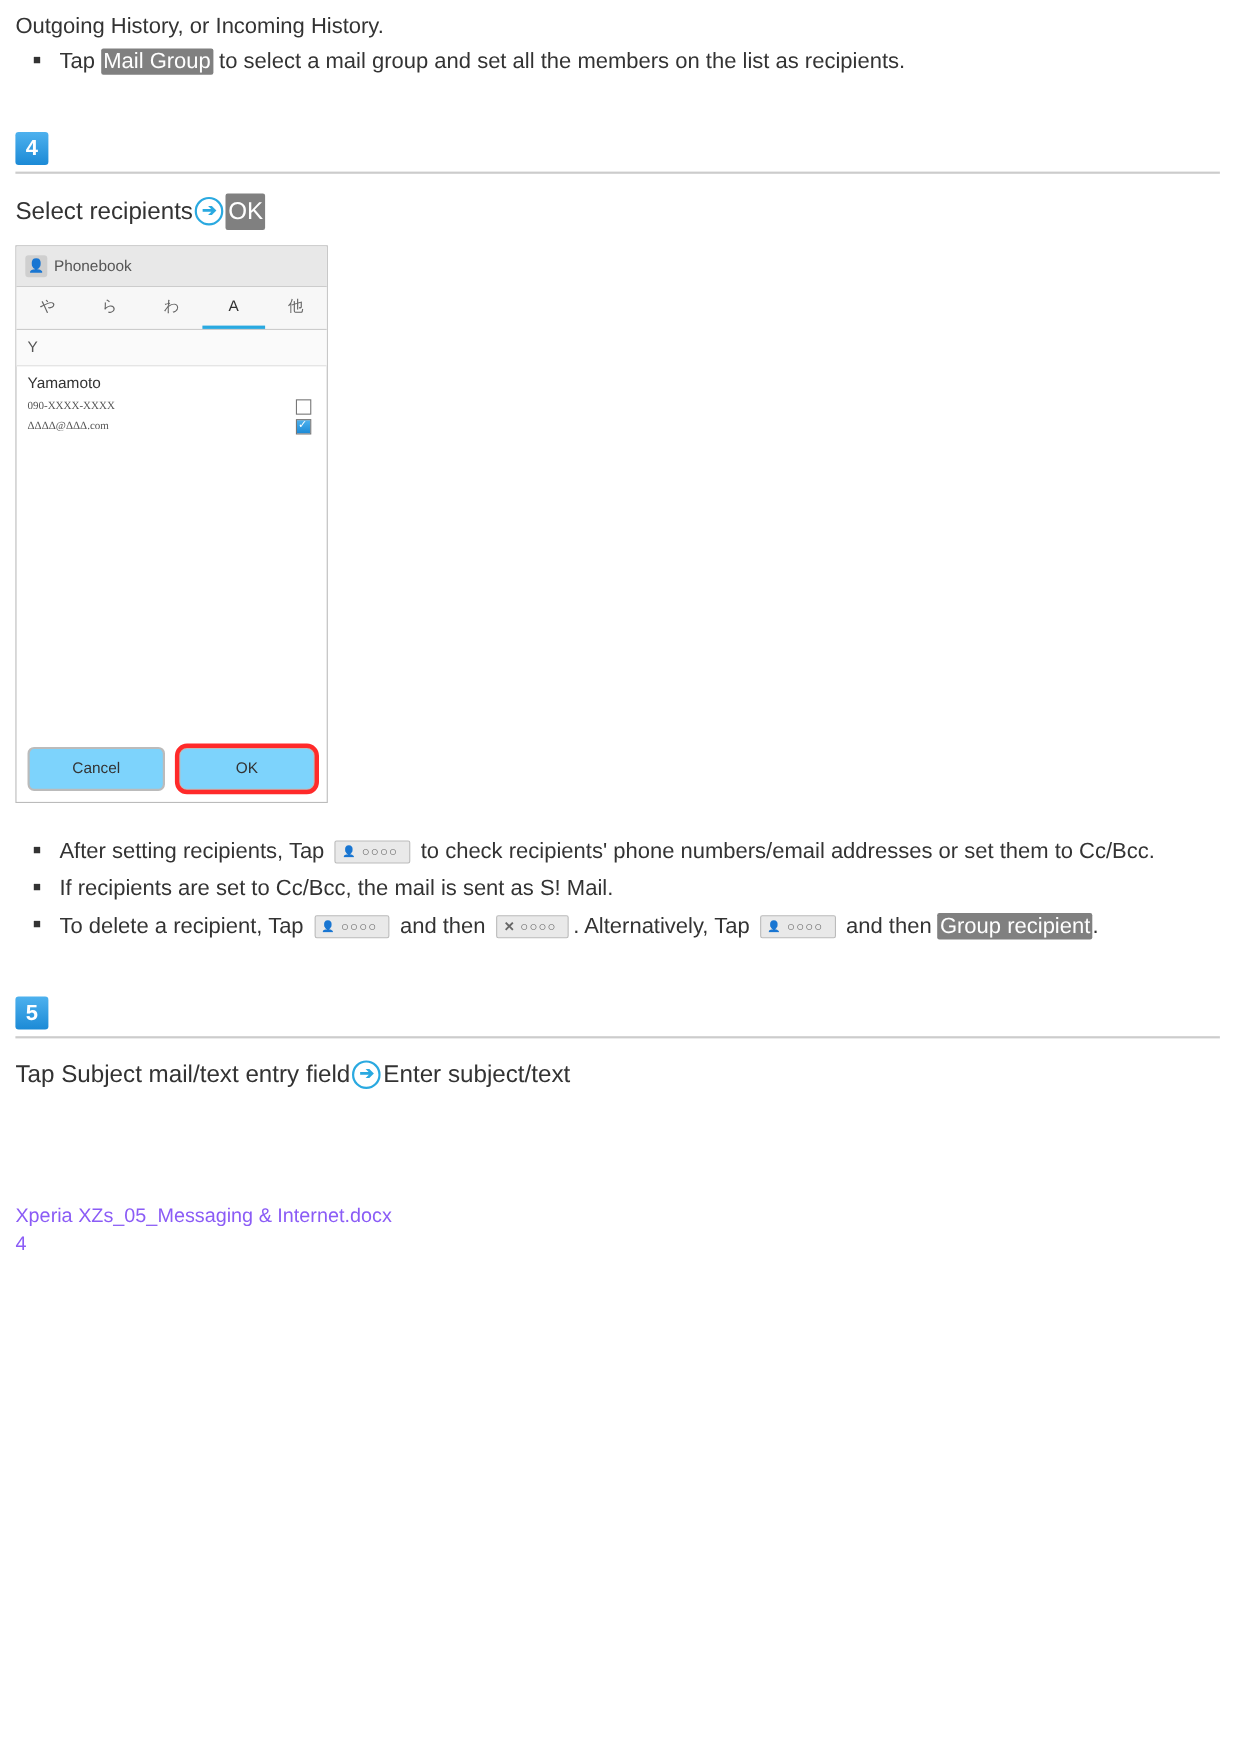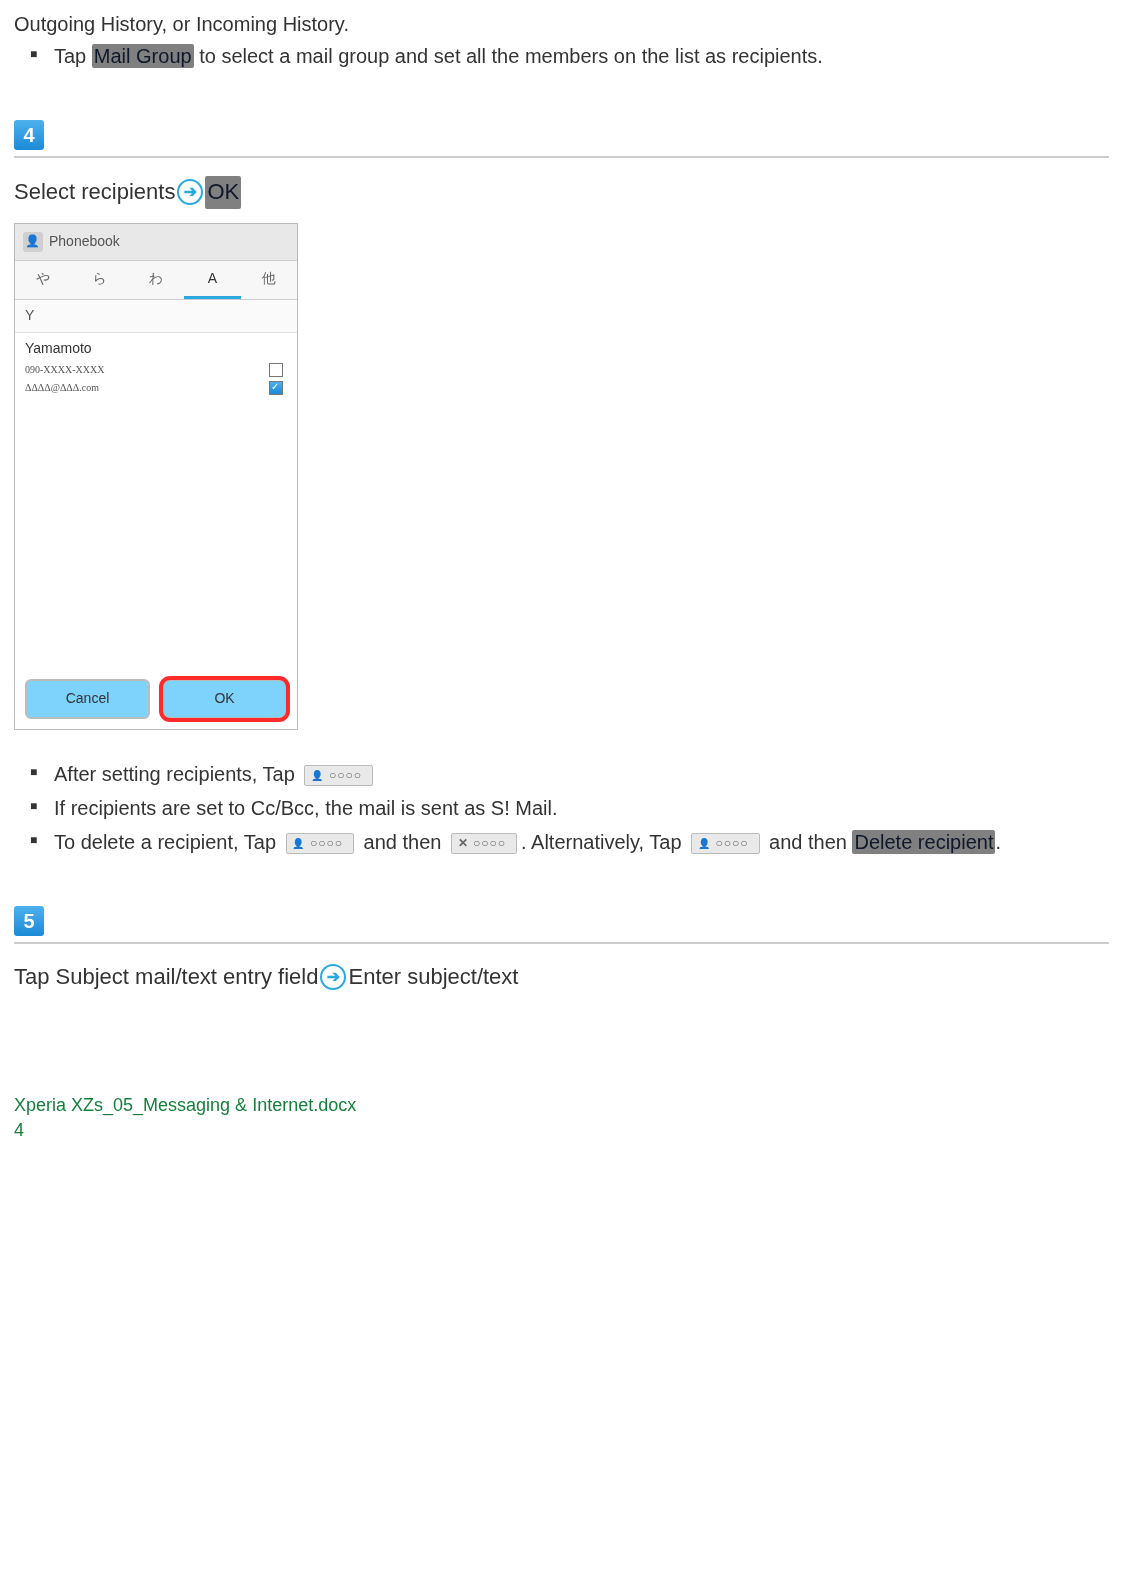--- a/index.html
+++ b/index.html
@@ -28,21 +28,21 @@
     ul.bullets li::before {
       content: "■";
       position: absolute;
       left: 0;
       top: 4px;
       font-size: 12px;
       color: #333;
     }
     .pill {
       background: #808080;
-      color: #0f172a;
+      color: #ffffff;
       padding: 1px 2px;
       border-radius: 2px;
     }
     .step-badge {
       display: inline-flex;
       width: 30px;
       height: 30px;
       background: linear-gradient(#4db1ee, #1c8ad6);
       color: #fff;
       font-weight: bold;
@@ -200,21 +200,21 @@
     .chip-person {
       font-size: 10px;
     }
     .chip-x {
       font-size: 12px;
       font-weight: bold;
     }
     .footer {
       margin-top: 100px;
       font-size: 18px;
-      color: #15803d;
+      color: #8b5cf6;
     }
   </style>
 </head>
 <body>
 
 
 
 
 <div class="intro-line">Outgoing History, or Incoming History.</div>
 
@@ -260,36 +260,36 @@
     <div class="pbtn">Cancel</div>
     <div class="pbtn ok">OK</div>
   </div>
 </div>
 
 <ul class="bullets">
   <li>
     <span>After setting recipients, Tap </span><span class="inline-chip">
         <span class="chip-person">👤</span>
         <span>○○○○</span>
-      </span>
+      </span><span> to check recipients' phone numbers/email addresses or set them to Cc/Bcc.</span>
   </li>
   <li>
     <span>If recipients are set to Cc/Bcc, the mail is sent as S! Mail.</span>
   </li>
   <li>
     <span>To delete a recipient, Tap </span><span class="inline-chip">
         <span class="chip-person">👤</span>
         <span>○○○○</span>
       </span><span> and then </span><span class="inline-chip">
         <span class="chip-x">✕</span>
         <span>○○○○</span>
       </span><span>. Alternatively, Tap </span><span class="inline-chip">
         <span class="chip-person">👤</span>
         <span>○○○○</span>
-      </span><span> and then </span><span class="pill">Delete recipient</span><span>.</span>
+      </span><span> and then </span><span class="pill">Group recipient</span><span>.</span>
   </li>
 </ul>
 
 
 <div class="step-badge">5</div>
 <hr class="rule">
 <div class="step-line">
   <span>Tap Subject mail/text entry field</span>
   <span class="arrow-circle">➔</span>
   <span>Enter subject/text</span>

